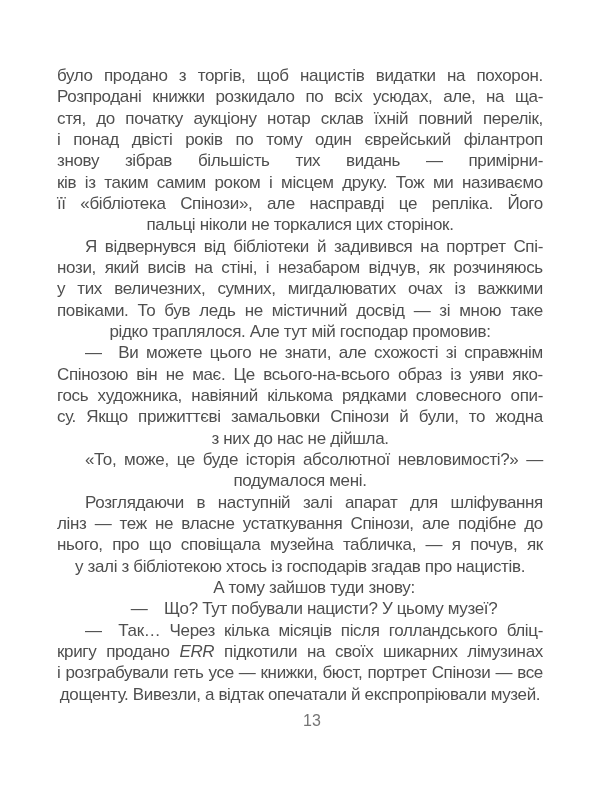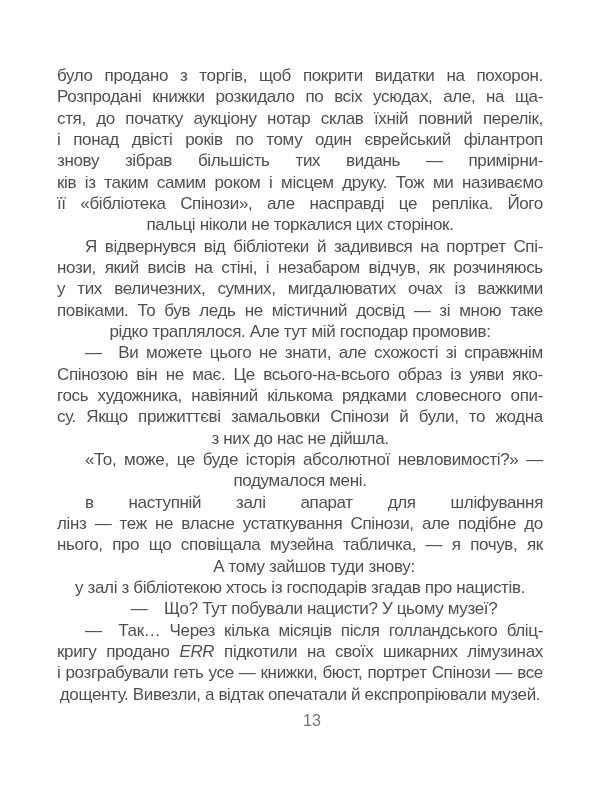--- a/index.html
+++ b/index.html
@@ -71,21 +71,21 @@
 <body style="--bg: #ffffff; --text: #4f4f4f; --pagenum: #757575;">
 
 <div class="book-page">
   <div class="text-block">
     <div class="ln j">
         <span>було</span>
         <span>продано</span>
         <span>з</span>
         <span>торгів,</span>
         <span>щоб</span>
-        <span>покрити</span>
+        <span>нацистів</span>
         <span>видатки</span>
         <span>на</span>
         <span>похорон.</span>
       </div>
     <div class="ln j">
         <span>Розпродані</span>
         <span>книжки</span>
         <span>розкидало</span>
         <span>по</span>
         <span>всіх</span>
@@ -245,20 +245,21 @@
         <span>може,</span>
         <span>це</span>
         <span>буде</span>
         <span>історія</span>
         <span>абсолютної</span>
         <span>невловимості?»</span>
         <span>—</span>
       </div>
     <div class="ln l">подумалося мені.</div>
     <div class="ln j ind">
+        <span>Розглядаючи</span>
         <span>в</span>
         <span>наступній</span>
         <span>залі</span>
         <span>апарат</span>
         <span>для</span>
         <span>шліфування</span>
       </div>
     <div class="ln j">
         <span>лінз</span>
         <span>—</span>
@@ -276,22 +277,22 @@
         <span>про</span>
         <span>що</span>
         <span>сповіщала</span>
         <span>музейна</span>
         <span>табличка,</span>
         <span>—</span>
         <span>я</span>
         <span>почув,</span>
         <span>як</span>
       </div>
+    <div class="ln l">у залі з бібліотекою хтось із господарів згадав про нацистів.</div>
     <div class="ln l ind">А тому зайшов туди знову:</div>
-    <div class="ln l">у залі з бібліотекою хтось із господарів згадав про нацистів.</div>
     <div class="ln l ind">— Що? Тут побували нацисти? У цьому музеї?</div>
     <div class="ln j ind">
         <span>— Так…</span>
         <span>Через</span>
         <span>кілька</span>
         <span>місяців</span>
         <span>після</span>
         <span>голландського</span>
         <span>бліц-</span>
       </div>

